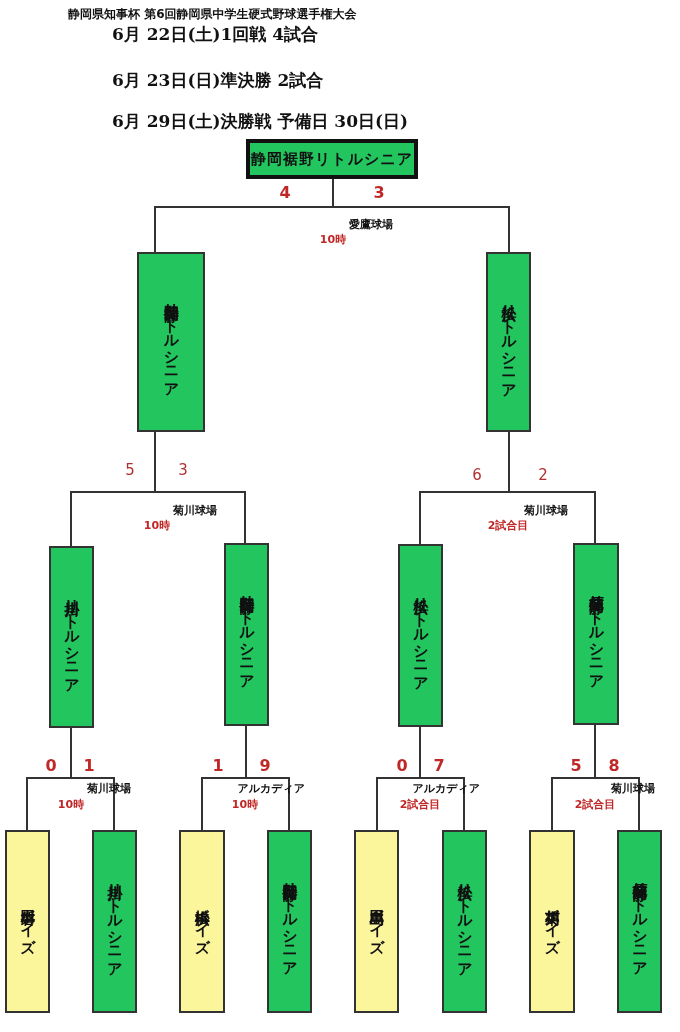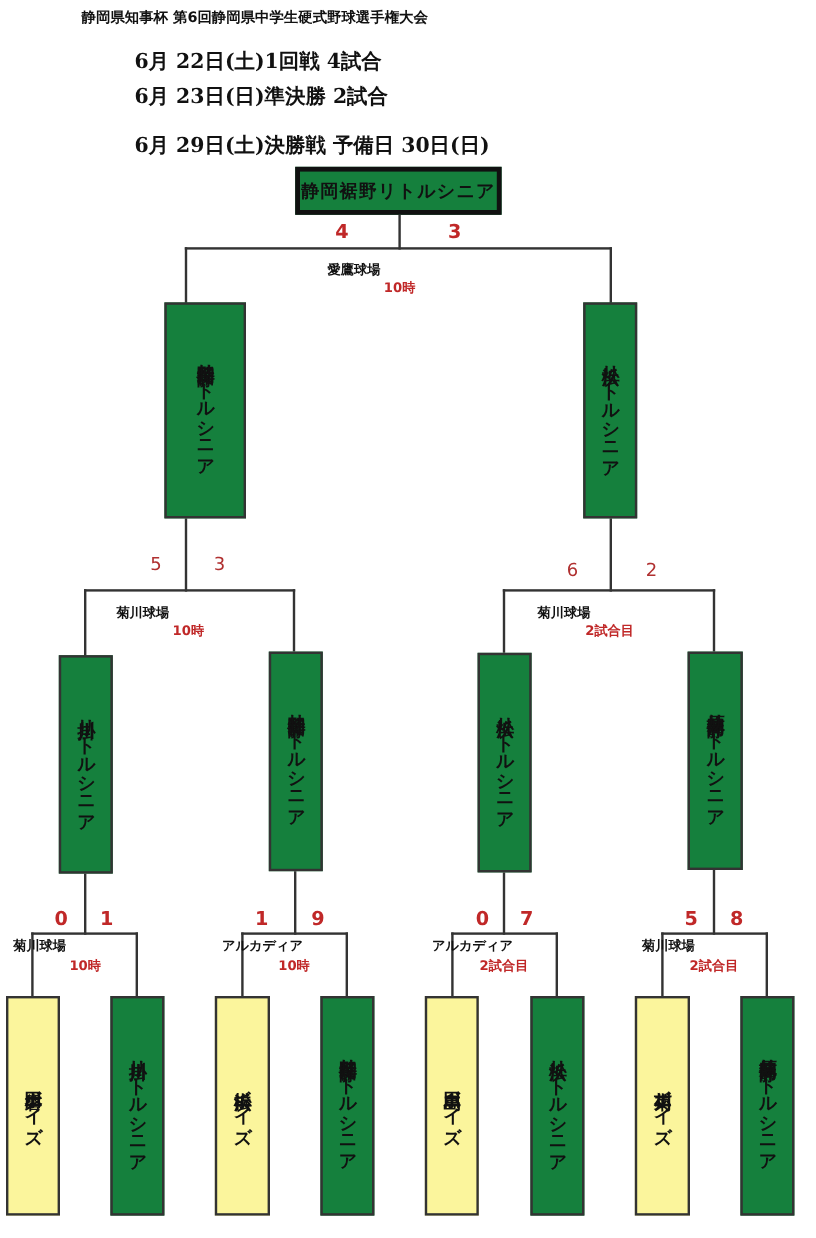--- a/index.html
+++ b/index.html
@@ -4,35 +4,35 @@
 <style>
   html, body { margin:0; padding:0; background:#ffffff; }
   body { width:680px; height:1032px; position:relative; overflow:hidden;
          font-family:"DejaVu Sans", "Liberation Sans", sans-serif; color:#111; }
   .title { position:absolute; left:68px; top:6px; font-size:12px; font-weight:bold; letter-spacing:0px; white-space:nowrap; }
   .sched { position:absolute; left:112px; font-size:17px; font-weight:bold; white-space:nowrap;
            font-family:"DejaVu Serif", "Liberation Serif", serif; }
   .line { position:absolute; background:#333; }
   .box { position:absolute; border:2px solid #333; box-sizing:border-box; display:flex;
          align-items:center; justify-content:center; }
-  .cyan { background:#15803d; }
+  .cyan { background:#22c55e; }
   .yellow { background:#fbf59c; }
   .vtext { writing-mode:vertical-rl; text-orientation:upright; font-weight:bold; font-size:15px;
            letter-spacing:-1px; line-height:1; }
   .champ { border:4px solid #111; font-size:15px; font-weight:bold; letter-spacing:1px; }
   .score { position:absolute; color:#b03030; font-size:15px; width:30px; text-align:center; }
   .score.big { font-weight:bold; font-size:16px; color:#c02828; }
-  .venue { position:absolute; font-size:11px; font-weight:bold; text-align:left; width:120px; }
+  .venue { position:absolute; font-size:11px; font-weight:bold; text-align:right; width:120px; }
   .time { position:absolute; font-size:11px; font-weight:bold; color:#c02828; text-align:center; width:120px; }
 </style>
 </head>
 <body>
 
 <div class="title">静岡県知事杯 第6回静岡県中学生硬式野球選手権大会</div>
-<div class="sched" style="top:40px">6月  22日(土)1回戦  4試合</div>
+<div class="sched" style="top:23px">6月  22日(土)1回戦  4試合</div>
 <div class="sched" style="top:69px">6月  23日(日)準決勝  2試合</div>
 <div class="sched" style="top:110px">6月  29日(土)決勝戦      予備日  30日(日)</div>
 
 <div class="box cyan champ" style="left:246px; top:139px; width:172px; height:40px;">
   <span>静岡裾野リトルシニア</span>
 </div>
 
 <div class="line" style="left:332px; top:179px; width:2px; height:29px;"></div>
 <div class="line" style="left:154px; top:206px; width:356px; height:2px;"></div>
 <div class="line" style="left:154px; top:206px; width:2px; height:47px;"></div>

